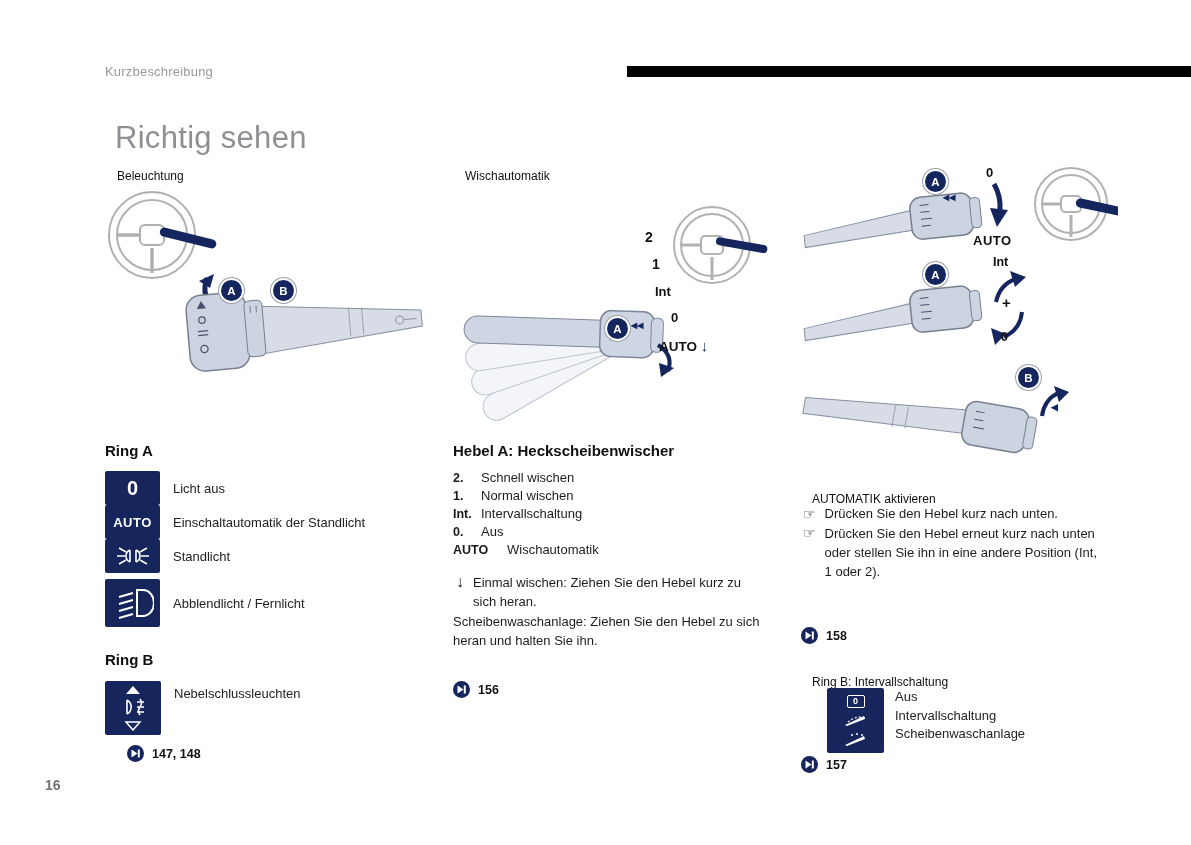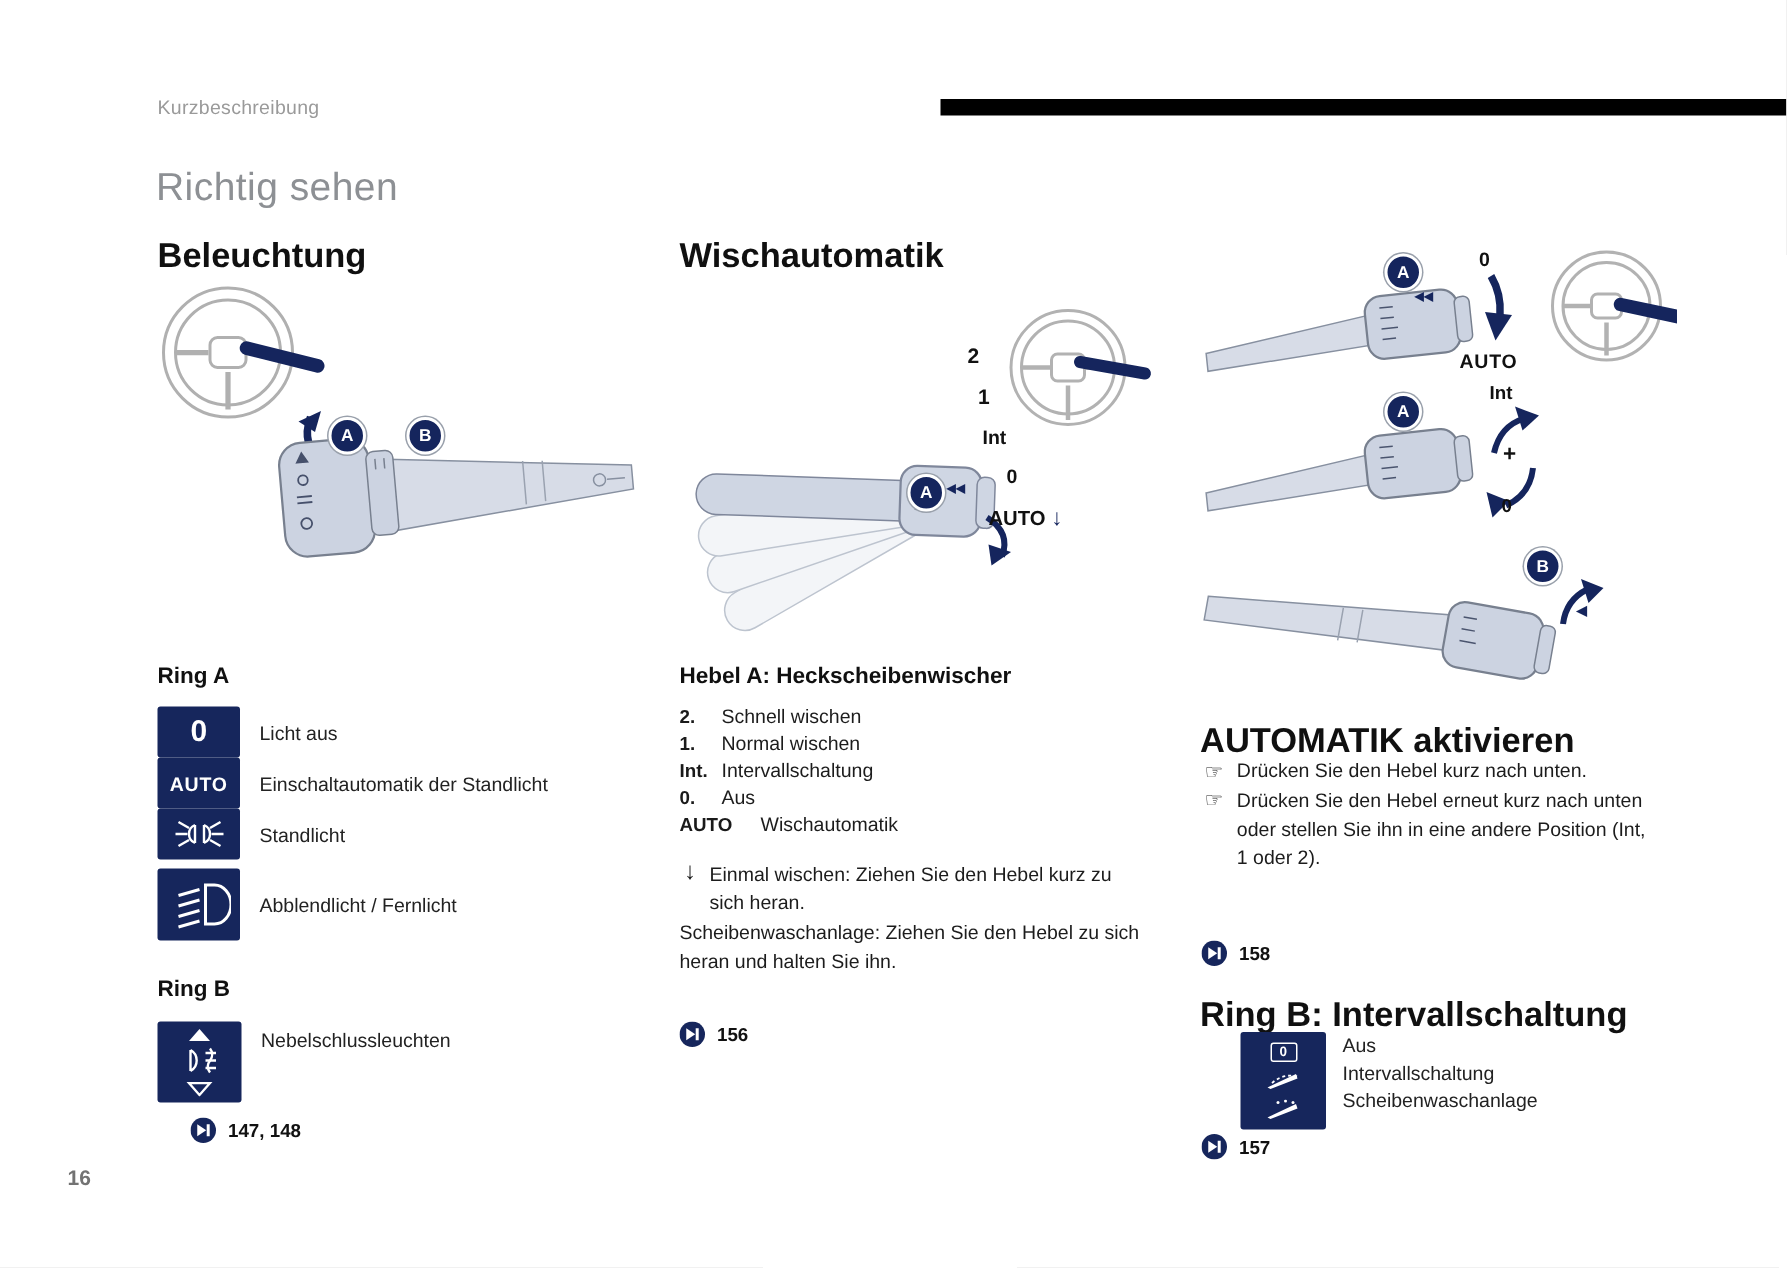--- a/index.html
+++ b/index.html
@@ -1,22 +1,22 @@
 <!DOCTYPE html>
 <html><head>
 <meta charset="utf-8">
 <style>
   html,body{margin:0;padding:0;background:#e8e8e8;}
   .page{position:relative;width:1191px;height:845px;background:#ffffff;
         font-family:"Liberation Sans",sans-serif;color:#1a1a1a;overflow:hidden;margin:0 auto;}
   .abs{position:absolute;}
   .runhead{font-size:13px;color:#9a9a9a;letter-spacing:.2px;}
   .topbar{background:#000;}
-  .title{font-size:26px;color:#8d9094;font-weight:400;margin:1px;letter-spacing:.3px;}
-  .colhead{font-size:23px;font-weight:bold;color:#101010;margin:0;}
+  .title{font-size:31px;color:#8d9094;font-weight:400;margin:12px;letter-spacing:.3px;}
+  .colhead{font-size:12px;font-weight:normal;color:#101010;margin:12px;}
   .subhead{font-size:15px;font-weight:bold;color:#101010;margin:0;}
   .tile{background:#16265c;color:#fff;display:flex;align-items:center;justify-content:center;border-radius:2px;flex:0 0 auto;}
   .icon-row{display:flex;align-items:center;gap:13px;}
   .lbl{font-size:13px;color:#222;}
   .zero-sym{font-size:20px;font-weight:bold;}
   .auto-sym{font-size:13px;font-weight:bold;letter-spacing:.5px;}
   .badge{position:absolute;width:21px;height:21px;border-radius:50%;background:#15255d;color:#fff;
          font-weight:bold;font-size:11.5px;display:flex;align-items:center;justify-content:center;
          border:2px solid #fff;box-shadow:0 0 0 1px #99a0ab;}
   .refrow{display:flex;align-items:center;gap:8px;font-weight:bold;font-size:12.5px;color:#111;text-align:center;}

